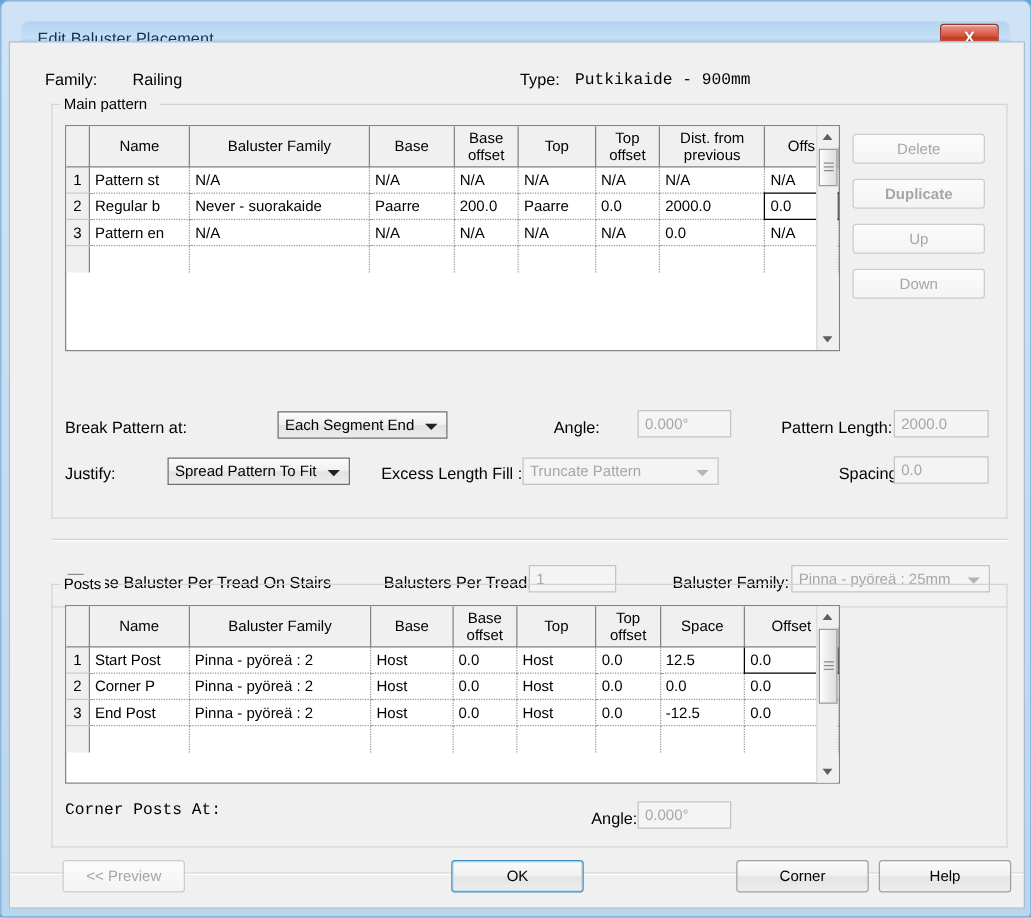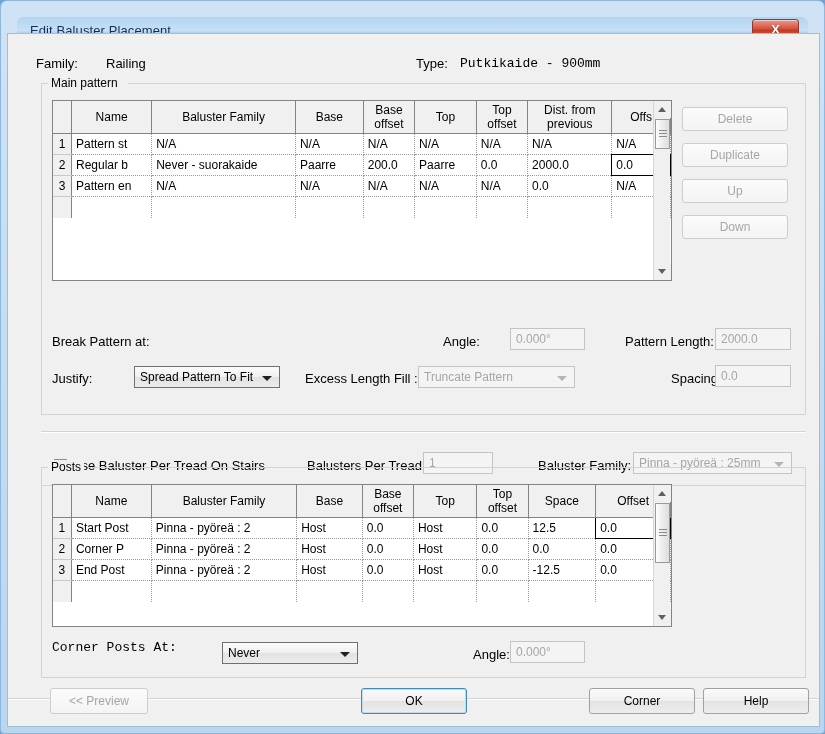--- a/index.html
+++ b/index.html
@@ -376,25 +376,29 @@
             <b></b>
             <b></b>
           </span>
       </div>
       <div class="arrow dn">
           <i></i>
         </div>
     </div>
 
     <div class="btn disabled" style="left:674px; top:73px; width:106px; height:24px;">Delete</div>
-    <div class="btn disabled" style="left:674px; top:109px; width:106px; height:24px;">Duplicate</div>
+    <div class="btn disabled" style="left:674px; top:109px; width:106px; height:24px;font-weight:bold;">Duplicate</div>
     <div class="btn disabled" style="left:674px; top:145px; width:106px; height:24px;">Up</div>
     <div class="btn disabled" style="left:674px; top:181px; width:106px; height:24px;">Down</div>
 
     <div class="lbl" style="left:44px; top:300px;">Break Pattern at:</div>
+    <div class="combo" style="left:214px; top:295px; width:136px;">
+      <span class="cval">Each Segment End</span>
+      <span class="carrow"></span>
+    </div>
     <div class="lbl" style="left:435px; top:300px;">Angle:</div>
     <div class="field" style="left:502px; top:294px; width:75px;">0.000°</div>
     <div class="lbl" style="left:617px; top:300px;">Pattern Length:</div>
     <div class="field" style="left:707px; top:294px; width:76px;">2000.0</div>
 
     <div class="lbl" style="left:44px; top:337px;">Justify:</div>
     <div class="combo" style="left:126px; top:332px; width:146px;">
       <span class="cval">Spread Pattern To Fit</span>
       <span class="carrow"></span>
     </div>
@@ -511,24 +515,20 @@
             <b></b>
             <b></b>
           </span>
       </div>
       <div class="arrow dn">
           <i></i>
         </div>
     </div>
 
     <div class="lbl" style="left:44px; top:606px;font-family:Liberation Mono, monospace;">Corner Posts At:</div>
-    <div class="combo" style="left:214px; top:608px; width:136px;">
-      <span class="cval">Never</span>
-      <span class="carrow"></span>
-    </div>
     <div class="lbl" style="left:465px; top:613px;">Angle:</div>
     <div class="field" style="left:502px; top:607px; width:75px;">0.000°</div>
 
     <div class="sep" style="left:0px; top:664px; width:811px;"></div>
     <div class="sep b" style="left:0px; top:665px; width:811px;"></div>
 
     <div class="btn disabled" style="left:42px; top:654px; width:98px; height:26px;">&lt;&lt; Preview</div>
     <div class="btn default" style="left:353px; top:654px; width:106px; height:26px;">OK</div>
     <div class="btn" style="left:581px; top:654px; width:106px; height:26px;">Corner</div>
     <div class="btn" style="left:695px; top:654px; width:106px; height:26px;">Help</div>

